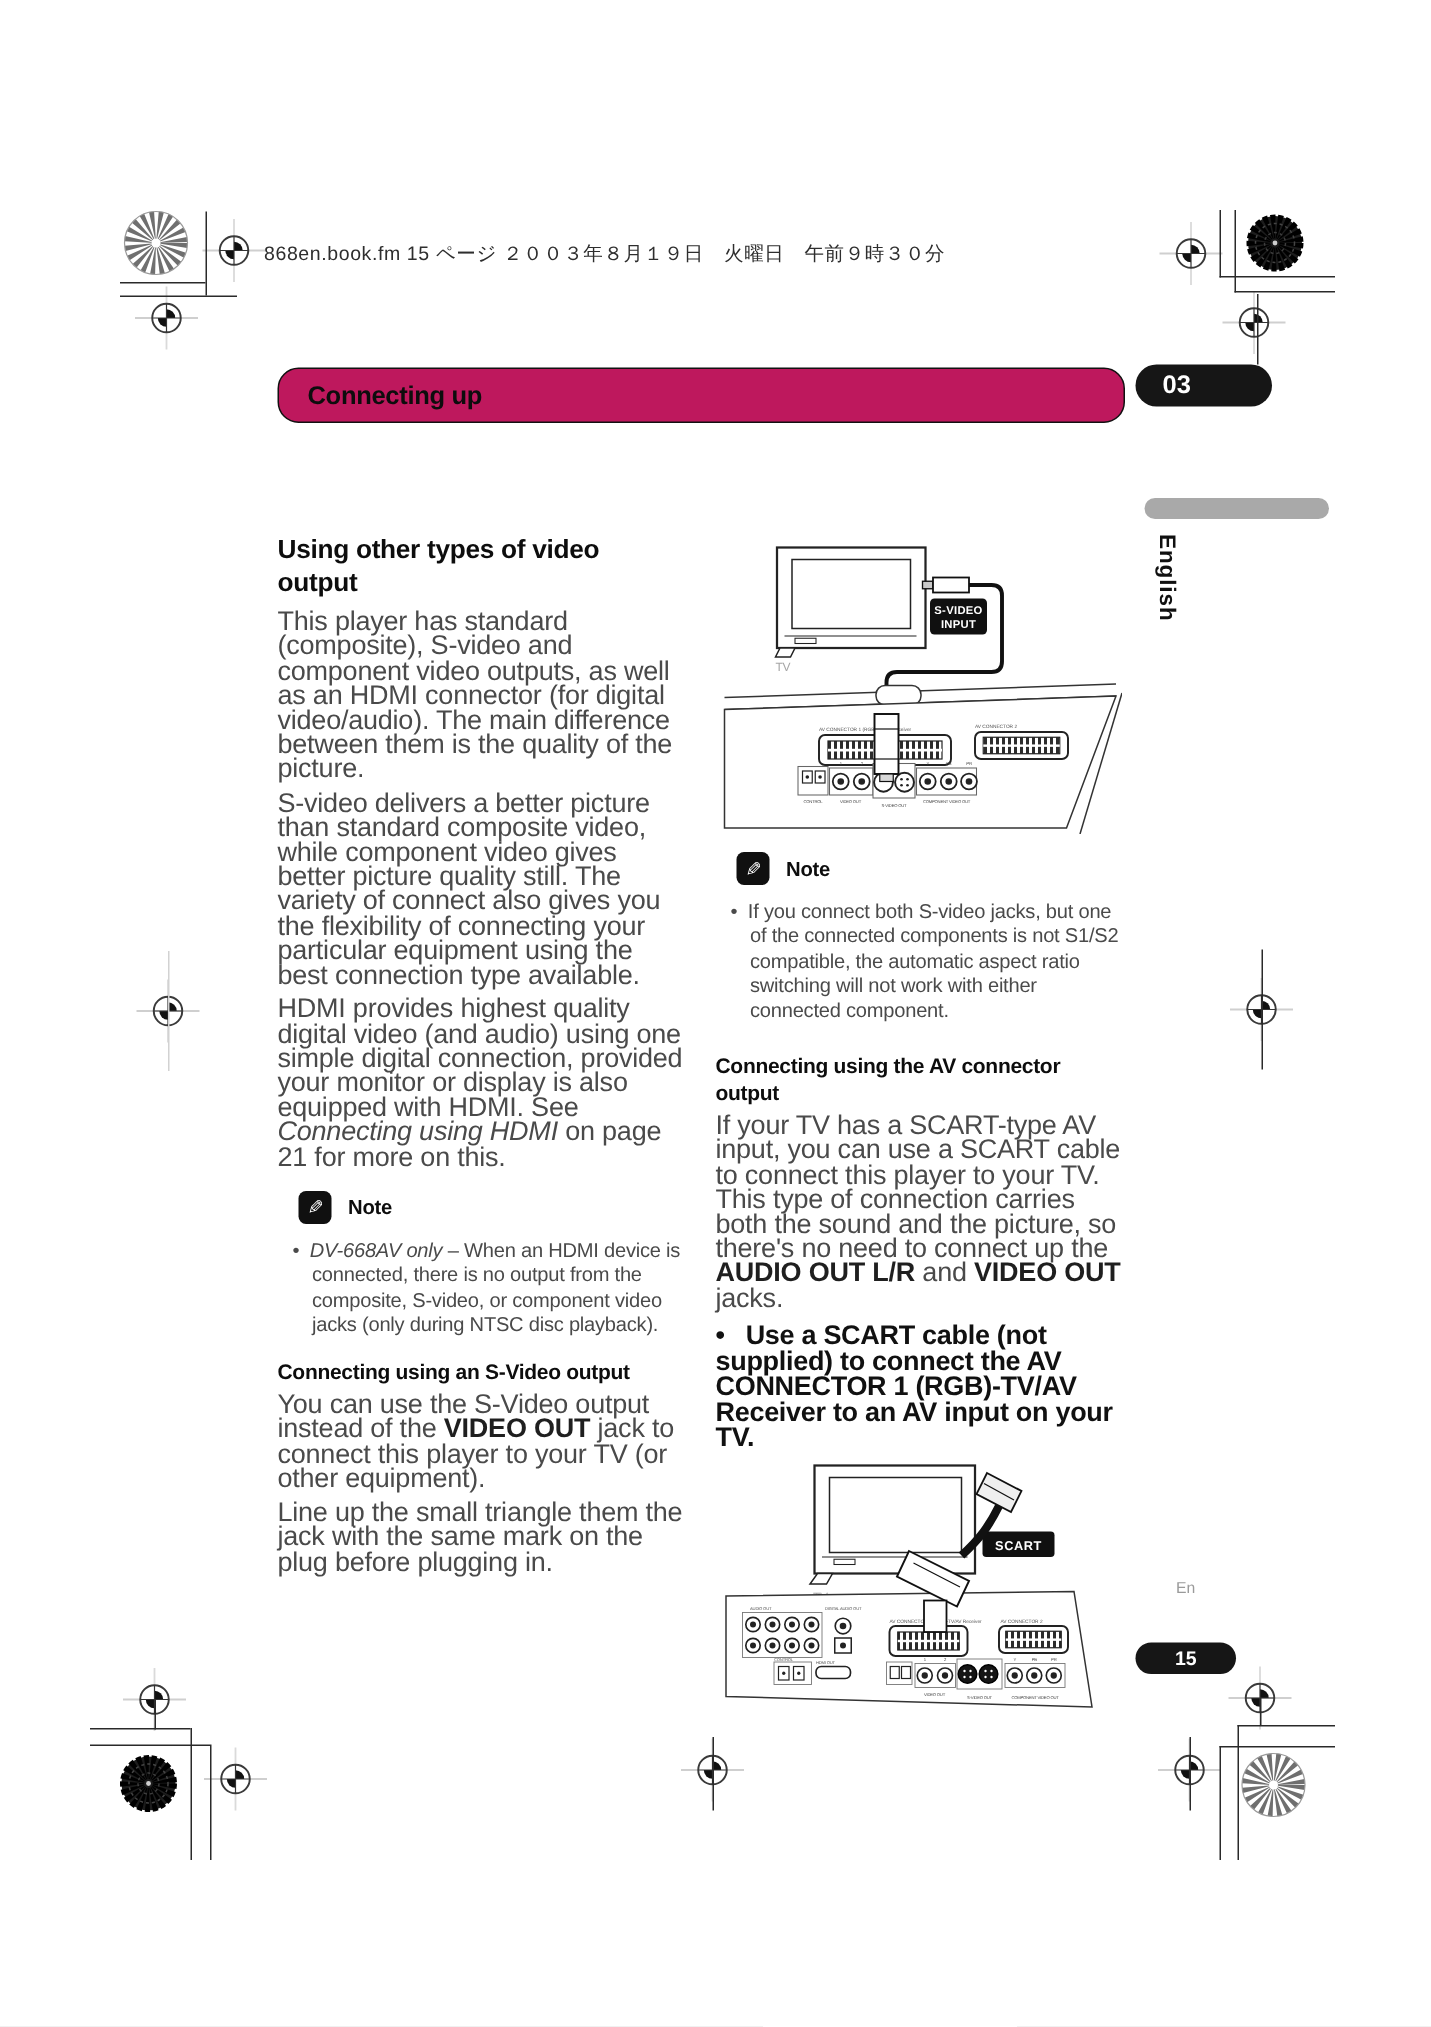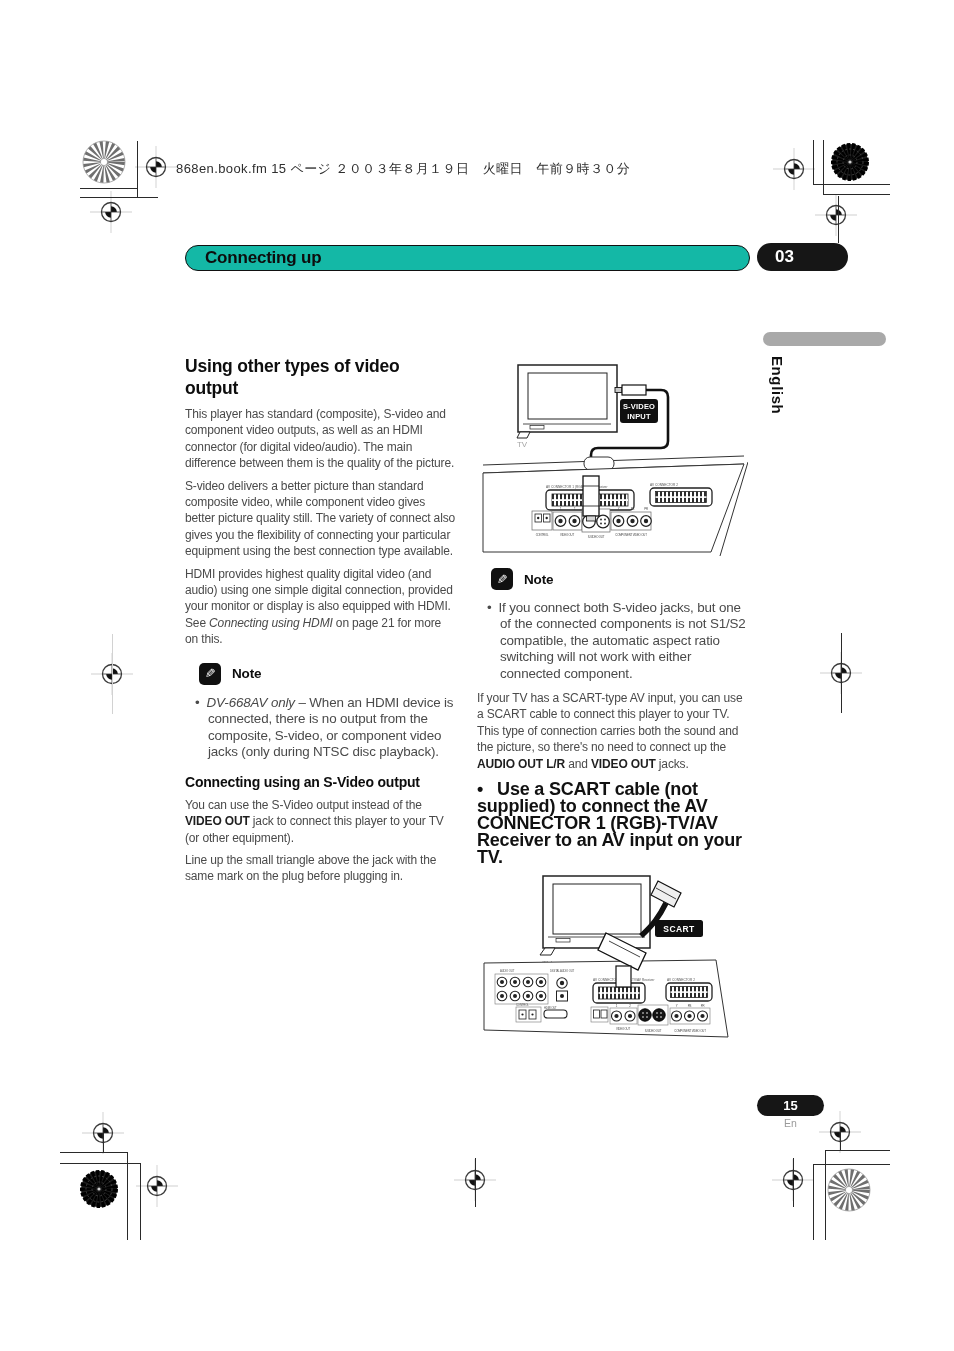--- a/index.html
+++ b/index.html
@@ -4,38 +4,38 @@
 <style>
   html,body{margin:0;padding:0;background:#e8e8e8;}
   .page{position:relative;width:954px;height:1351px;background:#ffffff;
         font-family:"Liberation Sans",sans-serif;overflow:hidden;color:#4a4a4a;}
   .mark{position:absolute;width:44px;height:44px;}
   .ln{position:absolute;background:#2a2a2a;}
   .ln-light{position:absolute;background:#d2d2d2;}
 
   .header-line{position:absolute;left:176px;top:160px;font-size:13px;color:#2e2e2e;letter-spacing:.4px;text-align:center;}
 
-  .chapter-pill{position:absolute;left:185px;top:245px;width:565px;height:26px;border:1.6px solid #111;
+  .chapter-pill{position:absolute;left:185px;top:245px;width:565px;height:37px;border:1.6px solid #111;
     border-radius:14px;box-sizing:border-box;display:flex;align-items:center;padding-left:19px;
-    font-weight:bold;font-size:17px;color:#0d0d0d;letter-spacing:-.2px;background:#14b8a6;}
+    font-weight:bold;font-size:17px;color:#0d0d0d;letter-spacing:-.2px;background:#be185d;}
   .chapter-num{position:absolute;left:757px;top:243px;width:91px;height:28px;background:#161616;
     border-radius:14px;color:#fff;font-weight:bold;font-size:17px;display:flex;align-items:center;
     padding-left:18px;box-sizing:border-box;}
   .lang-bar{position:absolute;left:763px;top:332px;width:123px;height:14px;background:#a9a9a9;border-radius:7px;}
   .lang-label{position:absolute;left:769px;top:356px;writing-mode:vertical-rl;font-weight:bold;
     font-size:15px;color:#101010;letter-spacing:.6px;}
 
   .col{position:absolute;width:272px;letter-spacing:-.15px;}
   .col-left{left:185px;top:355px;}
   .col-right{left:477px;top:358px;}
 
   .h1{font-size:17.5px;line-height:22px;font-weight:bold;color:#0d0d0d;margin:0 0 7px 0;letter-spacing:-.2px;}
   .h2{font-size:14px;line-height:17.5px;font-weight:bold;color:#0d0d0d;margin:14px 0 5px 0;letter-spacing:-.2px;}
   .h2.mt-lg{margin-top:20px;}
-  .body{font-size:12px;line-height:16.4px;color:#4a4a4a;margin:0 0 6px 0;}
+  .body{font-size:18px;line-height:16.4px;color:#4a4a4a;margin:0 0 6px 0;}
   .body b{color:#1f1f1f;}
   .note-head{display:flex;align-items:center;gap:11px;margin:15px 0 10px 14px;}
   .note-icon{width:22px;height:22px;background:#101010;border-radius:5px;color:#fff;display:flex;
     align-items:center;justify-content:center;font-size:13px;flex:0 0 auto;}
   .note-icon span{display:inline-block;transform:scaleX(-1);}
   .note-label{font-weight:bold;font-size:13.5px;color:#0d0d0d;}
   .note-li{font-size:13.4px;line-height:16.4px;color:#4a4a4a;padding-left:23px;text-indent:-13px;margin:0 0 8px 0;}
   .note-li .dot{margin-right:7px;}
   .bb{font-size:18px;line-height:17px;font-weight:bold;color:#111;margin:9px 0 1px 0;letter-spacing:-.2px;}
   .bb .dot{margin-right:14px;}
@@ -43,21 +43,21 @@
   .diagram{display:block;}
   .tvlabel{font-size:8px;fill:#a6a6a6;}
   .microlabel{font-size:3.2px;fill:#555;letter-spacing:0;}
   .micro2{font-size:2.8px;fill:#555;}
   .jackletter{font-size:2.8px;fill:#444;text-anchor:middle;}
   .badgetext{font-size:7.5px;font-weight:bold;fill:#fff;text-anchor:middle;letter-spacing:.2px;}
   .badgetext8{font-size:8.5px;font-weight:bold;fill:#fff;text-anchor:middle;letter-spacing:.4px;}
 
   .page-badge{position:absolute;left:757px;top:1095px;width:67px;height:21px;background:#161616;border-radius:10.5px;
     color:#fff;font-weight:bold;font-size:13px;display:flex;align-items:center;justify-content:center;}
-  .page-sub{position:absolute;left:757px;top:1117px;width:67px;text-align:center;font-size:10.5px;color:#9a9a9a;}
+  .page-sub{position:absolute;left:757px;top:1053px;width:67px;text-align:center;font-size:10.5px;color:#9a9a9a;}
 </style>
 </head>
 <body>
 
 <div class="page">
 
   <svg width="0" height="0" style="position:absolute" aria-hidden="true">
     <defs>
       <pattern id="hatch" width="4" height="14" patternUnits="userSpaceOnUse">
         <rect x="0" y="0" width="2" height="14" fill="#2c2c2c"></rect>
@@ -176,21 +176,21 @@
     <div class="note-head">
       <div class="note-icon">
           <span>✎</span>
         </div>
       <div class="note-label">Note</div>
     </div>
     <p class="note-li"><span class="dot">•</span><i>DV-668AV only</i><span> – When an HDMI device is connected, there is no output from the composite, S-video, or component video jacks (only during NTSC disc playback).</span></p>
 
     <div class="h2">Connecting using an S-Video output</div>
     <p class="body"><span>You can use the S-Video output instead of the </span><b>VIDEO OUT</b><span> jack to connect this player to your TV (or other equipment).</span></p>
-    <p class="body">Line up the small triangle above the jack with the same mark on the plug before plugging in.</p>
+    <p class="body">Line up the small triangle them the jack with the same mark on the plug before plugging in.</p>
   </div>
 
   <div class="col col-right">
 
     <svg class="diagram" style="margin-left:3px" width="268" height="198" viewBox="0 0 268 198">
 
       <g>
         <rect x="38" y="7" width="99" height="67" fill="#fff" stroke="#222" stroke-width="1.5"></rect>
         <rect x="48" y="15" width="79" height="46" fill="#fff" stroke="#222" stroke-width="1"></rect>
         <line x1="43" y1="66" x2="131" y2="66" stroke="#222" stroke-width="0.8"></line>
@@ -284,20 +284,21 @@
     </svg>
 
     <div class="note-head" style="margin-top:12px">
       <div class="note-icon">
           <span>✎</span>
         </div>
       <div class="note-label">Note</div>
     </div>
     <p class="note-li"><span class="dot">•</span><span>If you connect both S-video jacks, but one of the connected components is not S1/S2 compatible, the automatic aspect ratio switching will not work with either connected component.</span></p>
 
+    <div class="h2 mt-lg">Connecting using the AV connector output</div>
     <p class="body"><span>If your TV has a SCART-type AV input, you can use a SCART cable to connect this player to your TV. This type of connection carries both the sound and the picture, so there's no need to connect up the </span><b>AUDIO OUT L/R</b><span> and </span><b>VIDEO OUT</b><span> jacks.</span></p>
     <p class="bb"><span class="dot">•</span><span>Use a SCART cable (not supplied) to connect the AV CONNECTOR 1 (RGB)-TV/AV Receiver to an AV input on your TV.</span></p>
 
     <svg class="diagram" style="margin-top:7px;margin-left:1px" width="268" height="168" viewBox="0 0 268 168">
 
       <g>
         <rect x="65" y="3" width="107" height="72" fill="#fff" stroke="#222" stroke-width="1.5"></rect>
         <rect x="75" y="11" width="88" height="50" fill="#fff" stroke="#222" stroke-width="1"></rect>
         <line x1="70" y1="64" x2="167" y2="64" stroke="#222" stroke-width="0.8"></line>
         <rect x="78" y="65.5" width="14" height="3.5" fill="#fff" stroke="#222" stroke-width="0.7"></rect>

